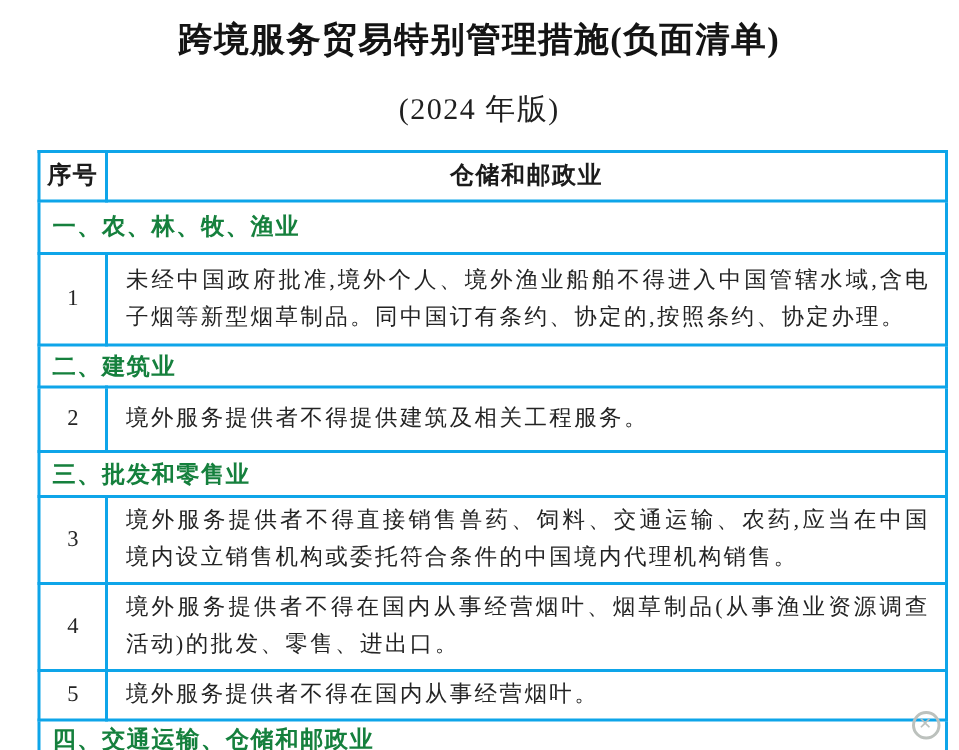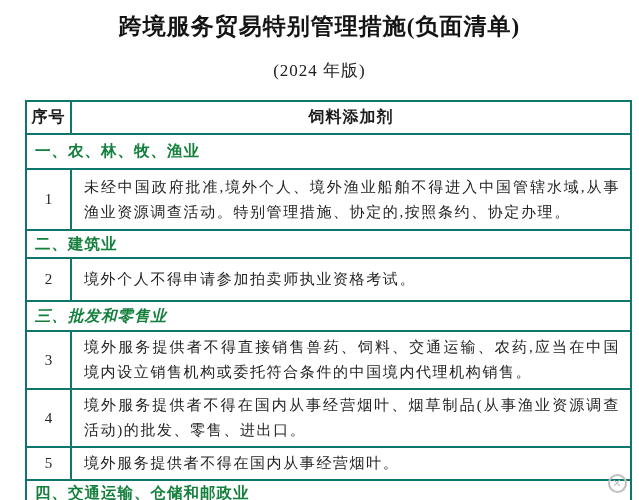--- a/index.html
+++ b/index.html
@@ -21,35 +21,35 @@
     padding-top: 11px;
     text-align: center;
     font-size: 23px;
     font-weight: bold;
     letter-spacing: 1px;
     color: #141414;
   }
   .subtitle {
     margin-top: 17px;
     text-align: center;
-    font-size: 17px;
+    font-size: 20px;
     letter-spacing: 1px;
     color: #202020;
   }
   table.measures {
     position: absolute;
     left: 25px;
     top: 100px;
     width: 607px;
     border-collapse: collapse;
     table-layout: fixed;
   }
   table.measures th,
   table.measures td {
-    border: 2px solid #0f766e;
+    border: 2px solid #0ea5e9;
     font-size: 15px;
     color: #242424;
     vertical-align: middle;
     box-sizing: border-box;
   }
   col.c-no { width: 45px; }
   tr.head { height: 33px; }
   tr.head th {
     font-size: 16px;
     font-weight: bold;
@@ -62,21 +62,21 @@
     text-align: left;
     padding-left: 8px;
     letter-spacing: 1px;
     font-size: 15.5px;
     color: #15803d;
   }
   tr.r-cat1 { height: 35px; }
   tr.r-1    { height: 61px; }
   tr.r-cat2 { height: 28px; }
   tr.r-2    { height: 43px; }
-  tr.r-cat3 { height: 30px; font-style: italic; }
+  tr.r-cat3 { height: 30px; }
   tr.r-3    { height: 53px; }
   tr.r-4    { height: 56px; }
   tr.r-5    { height: 28px; }
   tr.r-cat4 { height: 26px; }
   td.no {
     text-align: center;
     font-size: 15px;
     color: #2a2a2a;
   }
   td.txt {
@@ -124,39 +124,39 @@
 
   <table class="measures">
     <colgroup>
         <col class="c-no">
         <col>
       </colgroup>
 
     <tbody>
         <tr class="head">
       <th>序号</th>
-      <th>饲料添加剂</th>
+      <th>仓储和邮政业</th>
     </tr>
 
     <tr class="cat r-cat1">
       <td colspan="2">一、农、林、牧、渔业</td>
     </tr>
 
     <tr class="r-1">
       <td class="no">1</td>
-      <td class="txt">未经中国政府批准,境外个人、境外渔业船舶不得进入中国管辖水域,从事渔业资源调查活动。特别管理措施、协定的,按照条约、协定办理。</td>
+      <td class="txt">未经中国政府批准,境外个人、境外渔业船舶不得进入中国管辖水域,含电子烟等新型烟草制品。同中国订有条约、协定的,按照条约、协定办理。</td>
     </tr>
 
     <tr class="cat r-cat2">
       <td colspan="2">二、建筑业</td>
     </tr>
 
     <tr class="r-2">
       <td class="no">2</td>
-      <td class="txt">境外个人不得申请参加拍卖师执业资格考试。</td>
+      <td class="txt">境外服务提供者不得提供建筑及相关工程服务。</td>
     </tr>
 
     <tr class="cat r-cat3">
       <td colspan="2">三、批发和零售业</td>
     </tr>
 
     <tr class="r-3">
       <td class="no">3</td>
       <td class="txt">境外服务提供者不得直接销售兽药、饲料、交通运输、农药,应当在中国境内设立销售机构或委托符合条件的中国境内代理机构销售。</td>
     </tr>

